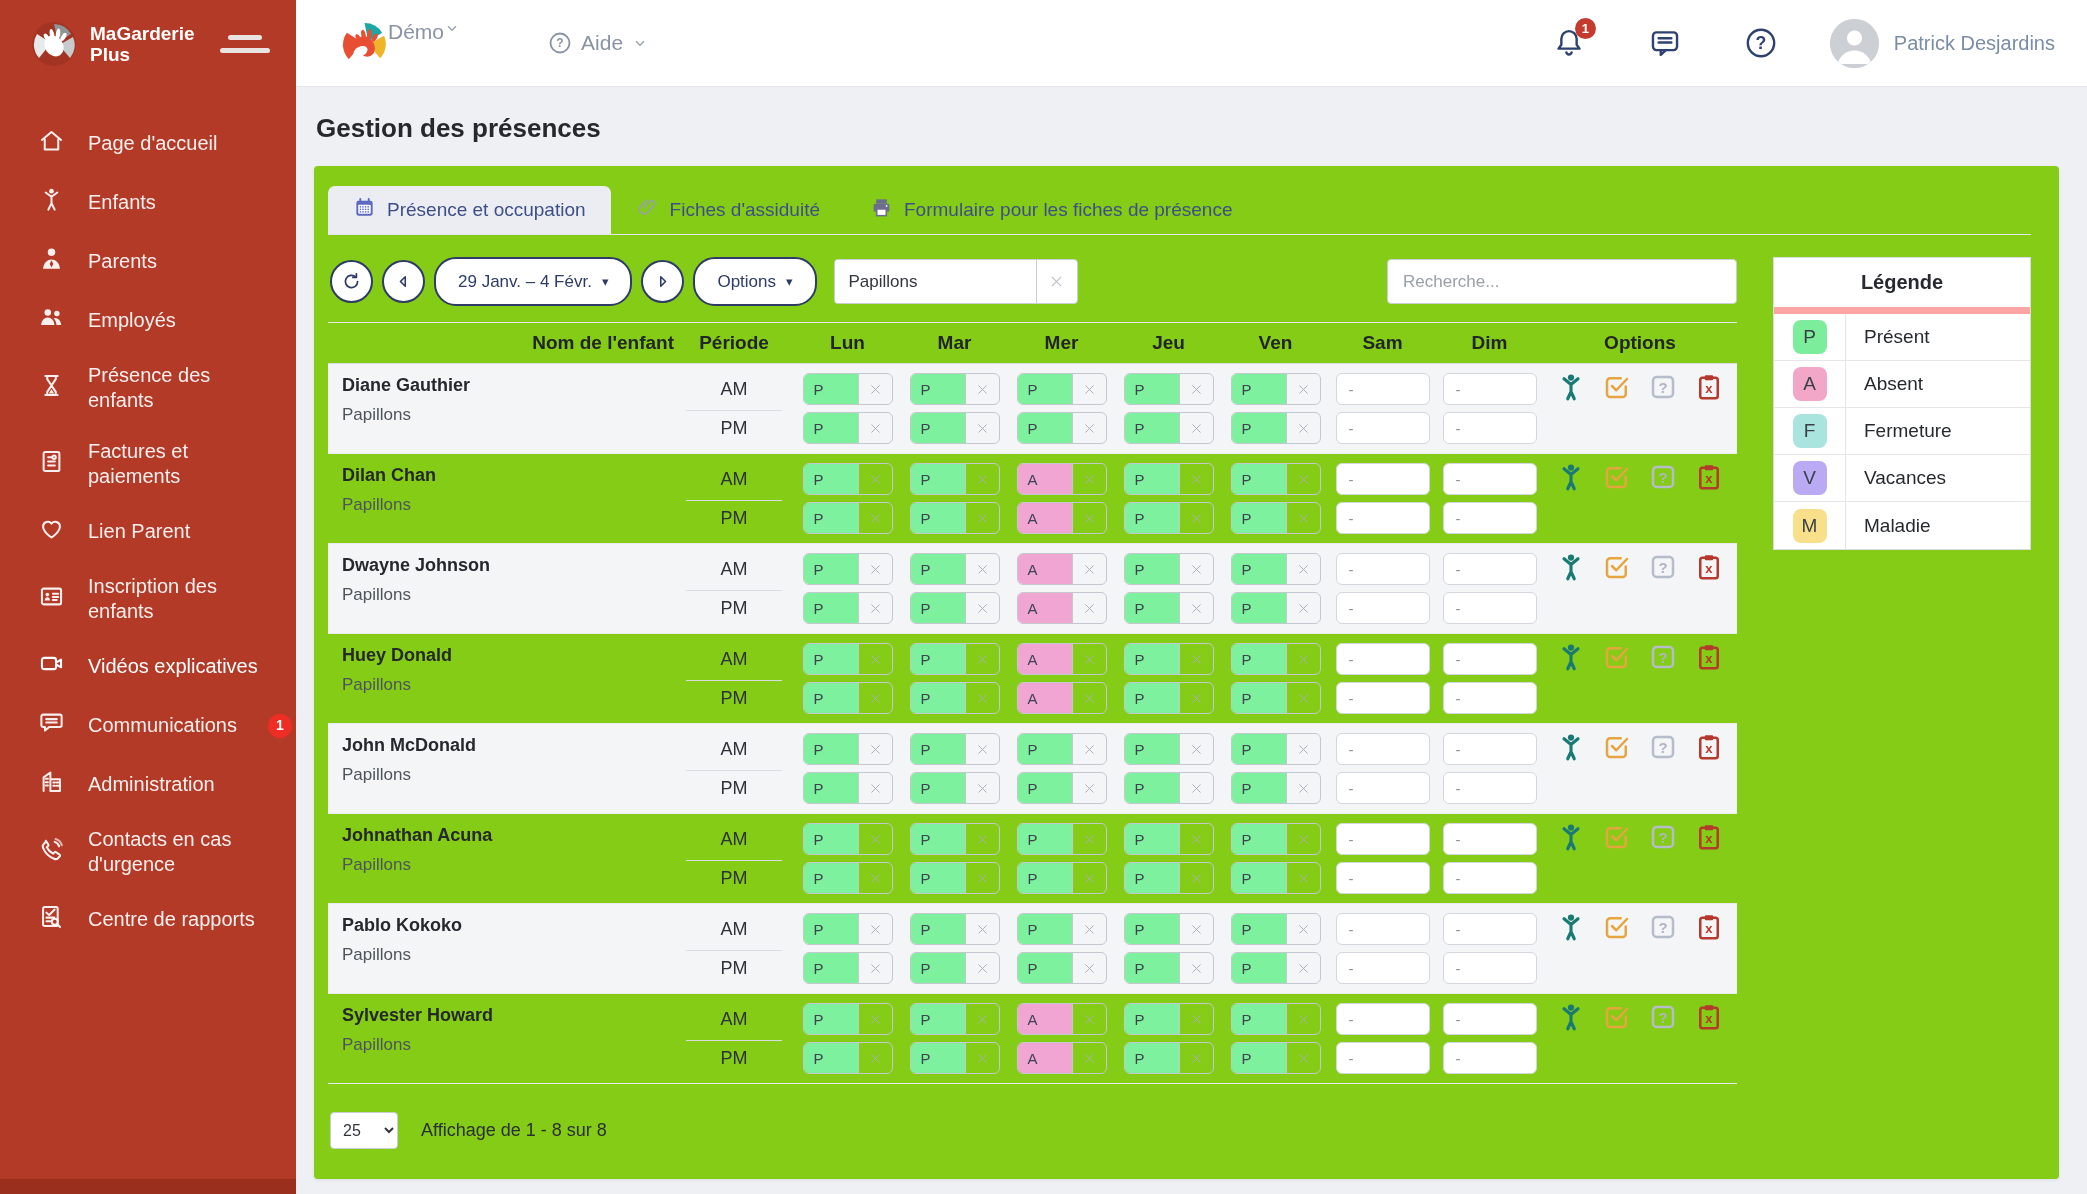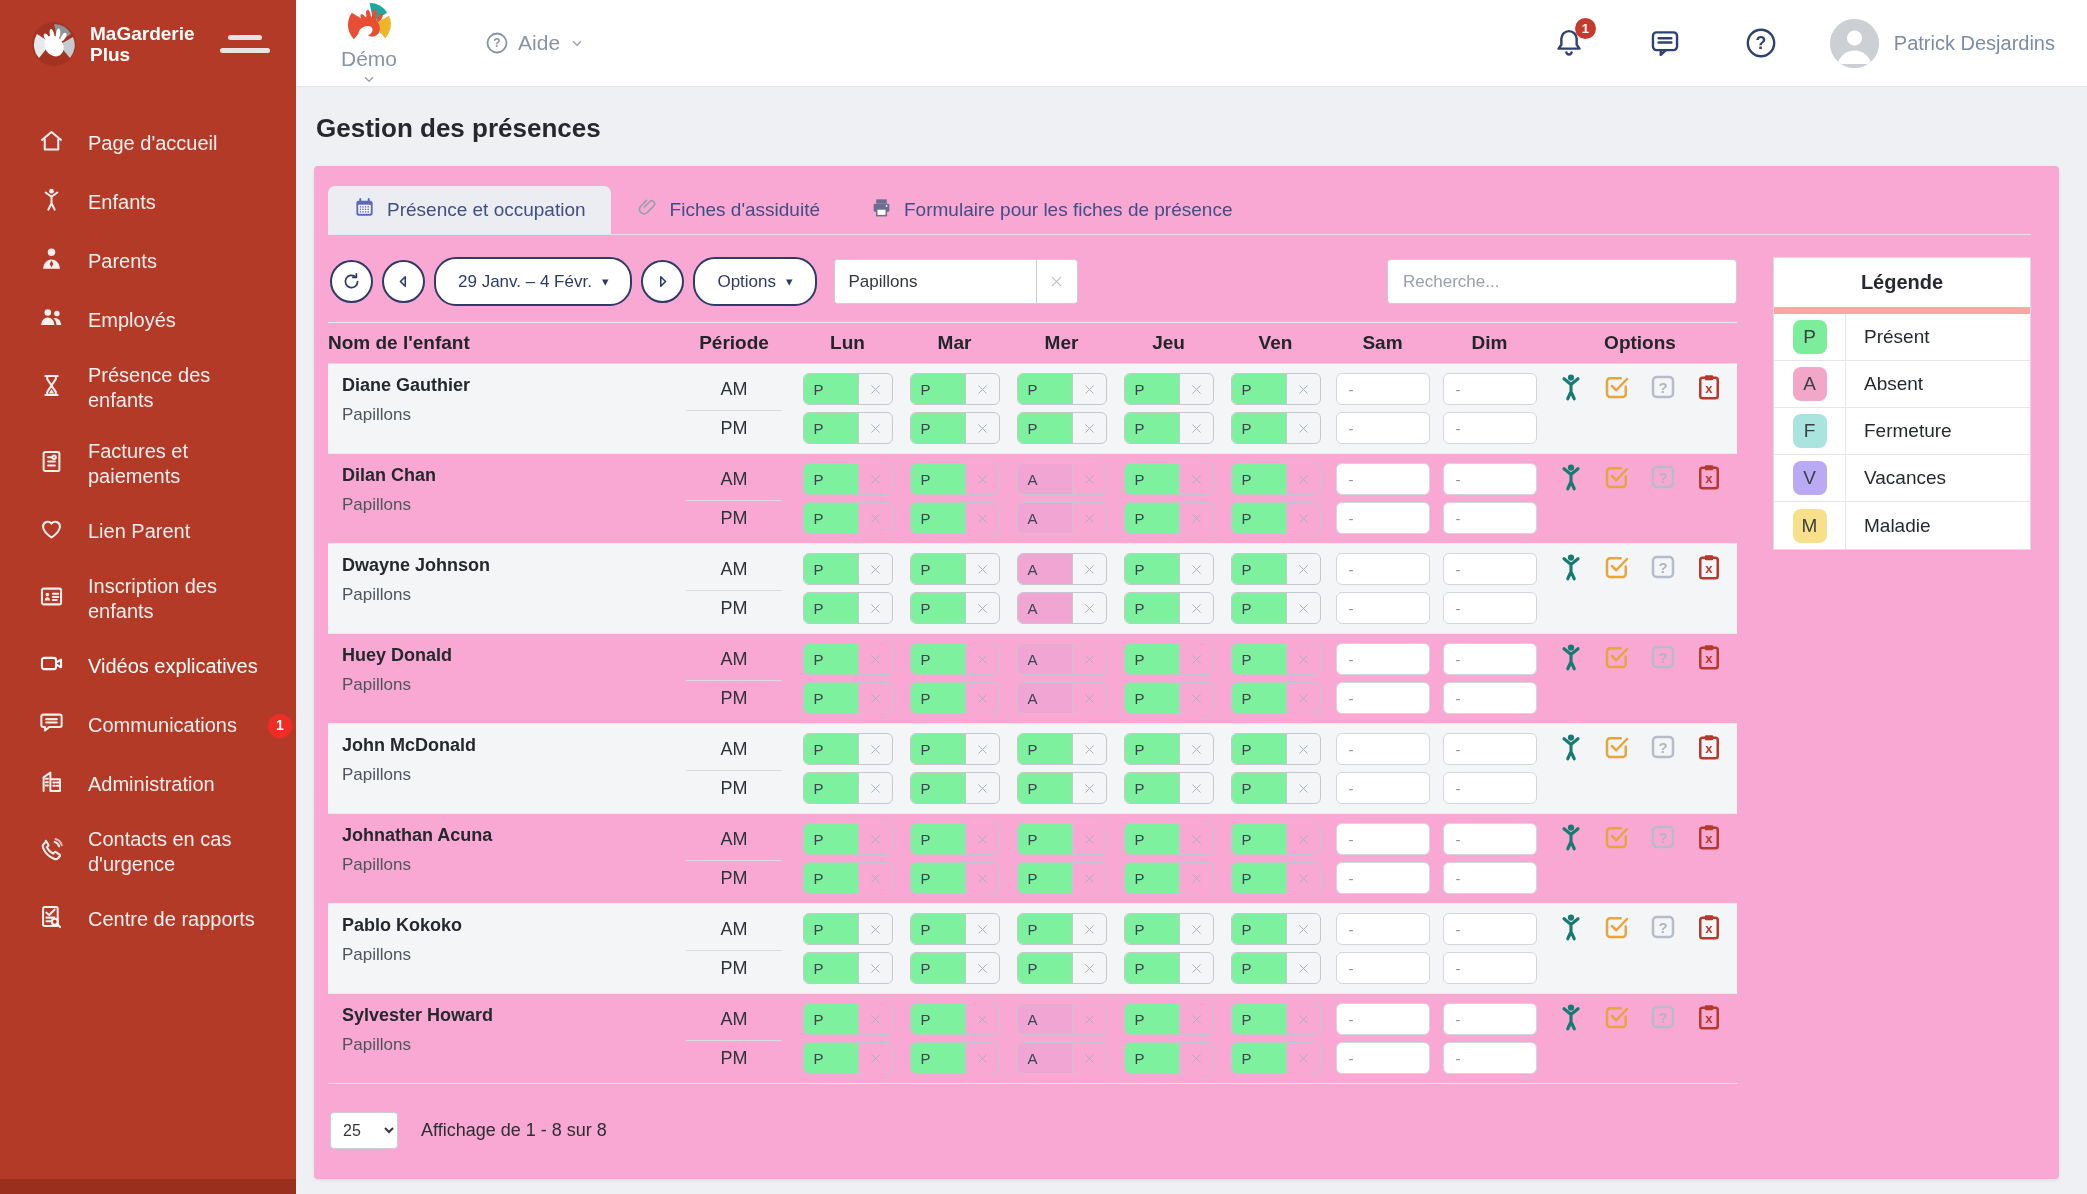--- a/index.html
+++ b/index.html
@@ -23,36 +23,36 @@
   .nav-item svg { width:27px; height:27px; flex-shrink:0; }
   .nav-item.active { font-weight:normal; color:#ffffff; }
   .nav-badge { display:none; min-width:24px; height:24px; border-radius:12px; background:#ee2d24; color:#fff; font-size:14px; font-weight:bold; align-items:center; justify-content:center; margin-left:8px; padding:0 6px; }
   .nav-badge.show { display:inline-flex; }
   .sb-footer { height:15px; background:#9a2f1e; }
 
   
   .main { flex:1; display:flex; flex-direction:column; min-width:0; }
 
   .topbar { height:87px; background:#fff; border-bottom:1px solid #e4e6ea; display:flex; align-items:center; padding:0 32px 0 45px; flex-shrink:0; }
-  .org { display:flex; align-items:center; cursor:pointer;flex-direction:column; }
+  .org { display:flex; align-items:flex-start; cursor:pointer; }
   .org-logo { width:47px; height:47px; }
   .org-name { font-size:21px; color:#8a93a3; }
   .tb-caret { color:#9aa2b0; }
   .help-group { display:flex; align-items:center; gap:9px; margin-left:88px; cursor:pointer; color:#8a93a3; font-size:21px; }
   .tb-right { margin-left:auto; display:flex; align-items:center; }
   .tb-icon { position:relative; width:34px; height:34px; color:#2e4270; margin-left:62px; cursor:pointer; }
   .tb-icon svg { width:34px; height:34px; }
   .tb-badge { position:absolute; top:-8px; right:-10px; min-width:21px; height:21px; border-radius:11px; background:#c43a2e; color:#fff; font-size:13px; font-weight:bold; display:flex; align-items:center; justify-content:center; padding:0 5px; }
   .avatar { width:49px; height:49px; border-radius:50%; background:#ccd0d5; margin-left:52px; overflow:hidden; cursor:pointer; flex-shrink:0; }
   .user-name { font-size:20px; color:#7b8ca6; margin-left:15px; white-space:nowrap; }
 
   .content { padding:26px 28px 0 18px; flex:1; }
   .page-title { font-size:26px; font-weight:bold; color:#26282d; margin:0 0 22px 2px; }
 
-  .card { background:#f9a8d4; border-radius:4px; box-shadow:0 1px 3px rgba(30,35,50,0.10); padding:20px 28px 30px 14px; }
+  .card { background:#84cc16; border-radius:4px; box-shadow:0 1px 3px rgba(30,35,50,0.10); padding:20px 28px 30px 14px; }
 
   
   .tabbar { display:flex; border-bottom:1px solid #e2e5e9; }
   .tab { display:flex; align-items:center; gap:11px; height:48px; padding:0 25px; font-size:19px; color:#3e4f87; cursor:pointer; white-space:nowrap; }
   .tab svg { width:23px; height:23px; }
   .tab.active { background:#ebedf3; border-radius:7px 7px 0 0; }
 
   .body-flex { display:flex; align-items:flex-start; }
   .left-col { flex:1; min-width:0; }
 
@@ -69,21 +69,21 @@
   .search-input::placeholder, .filter-box input::placeholder { color:#99a0aa; }
 
   
   .att-table { margin-top:16px; }
   .grid-row { display:flex; align-items:center; }
   .c-name { width:346px; flex-shrink:0; }
   .c-period { width:120px; flex-shrink:0; display:flex; justify-content:center; }
   .c-day { width:107px; flex-shrink:0; display:flex; justify-content:center; }
   .c-options { flex:1; display:flex; justify-content:center; }
   .thead { height:42px; border-top:1px solid #e6e8ec; border-bottom:1px solid #d8dbe0; font-size:19px; font-weight:bold; color:#22252a; }
-  .thead .c-name { text-align:left; }
+  .thead .c-name { text-align:right; }
 
   .group { position:relative; padding:9px 0; border-bottom:1px solid #e9ebee; }
   .group.alt { background:#f4f5f7; }
   .att-row { display:flex; align-items:center; height:32px; }
   .att-row.am { margin-bottom:7px; }
   .name-block { position:absolute; left:14px; top:11px; }
   .child-name { font-size:18px; font-weight:bold; color:#25282d; }
   .child-group { font-size:17px; color:#4e545c; margin-top:9px; }
   .period-lbl { font-size:18px; color:#2e3238; position:relative; width:96px; text-align:center; }
   .period-lbl.am::after { content:""; position:absolute; left:0; right:0; bottom:-11px; border-bottom:1px solid #d9dce1; }

